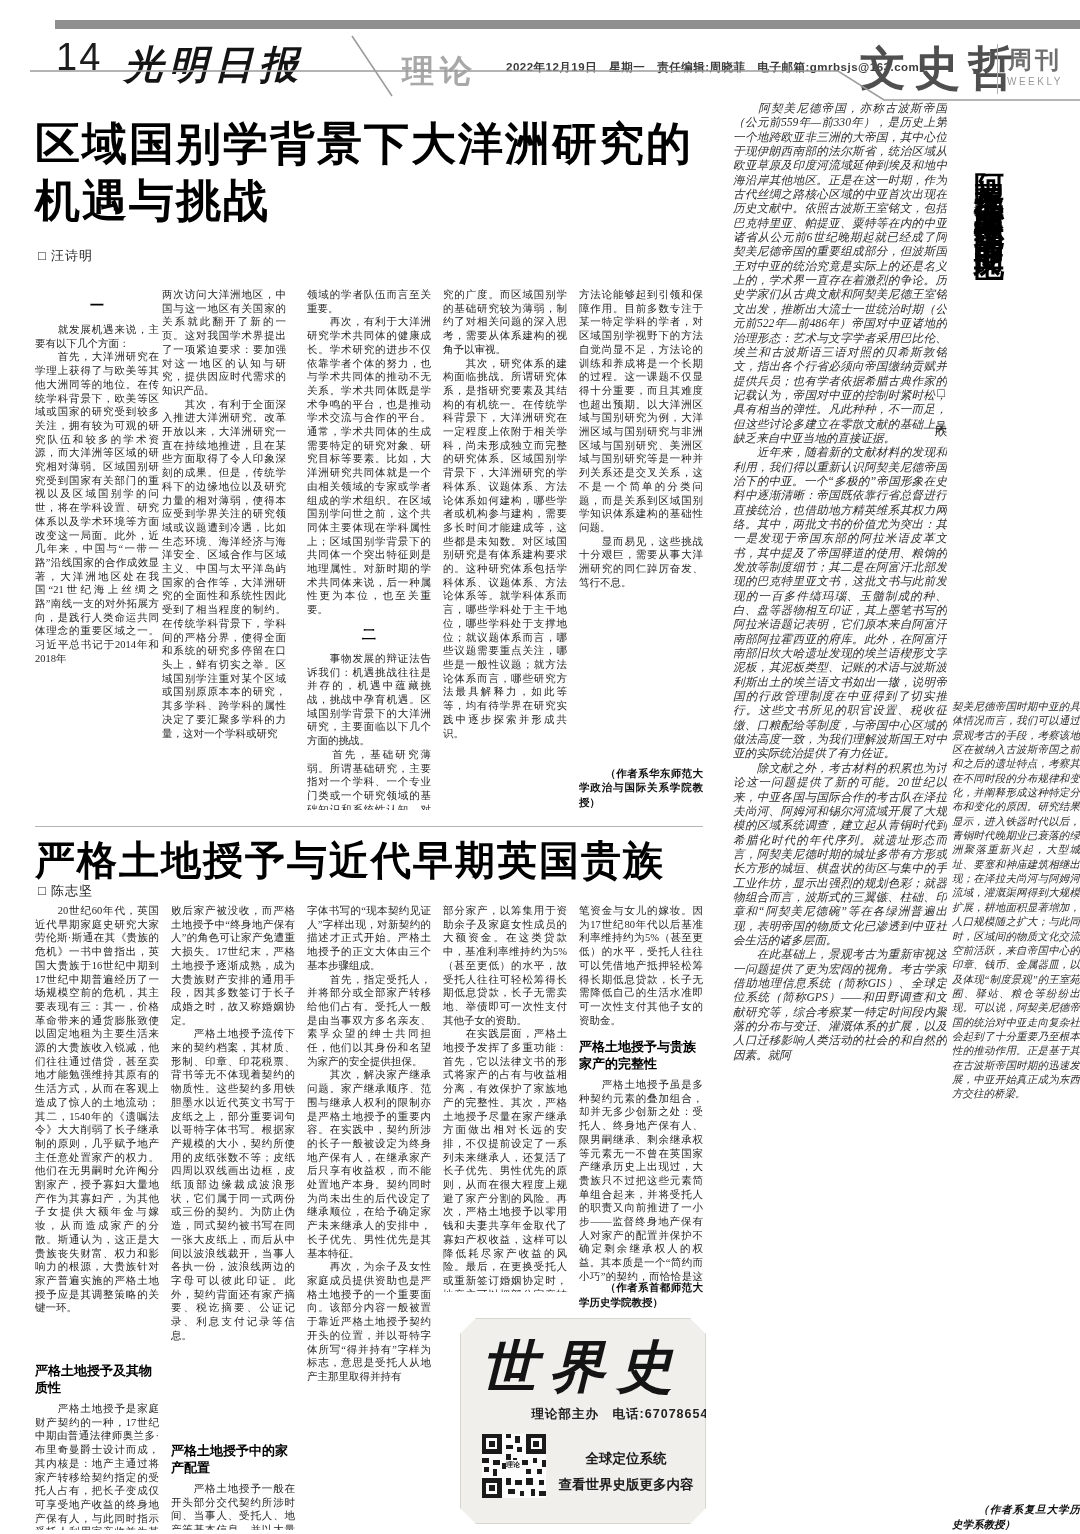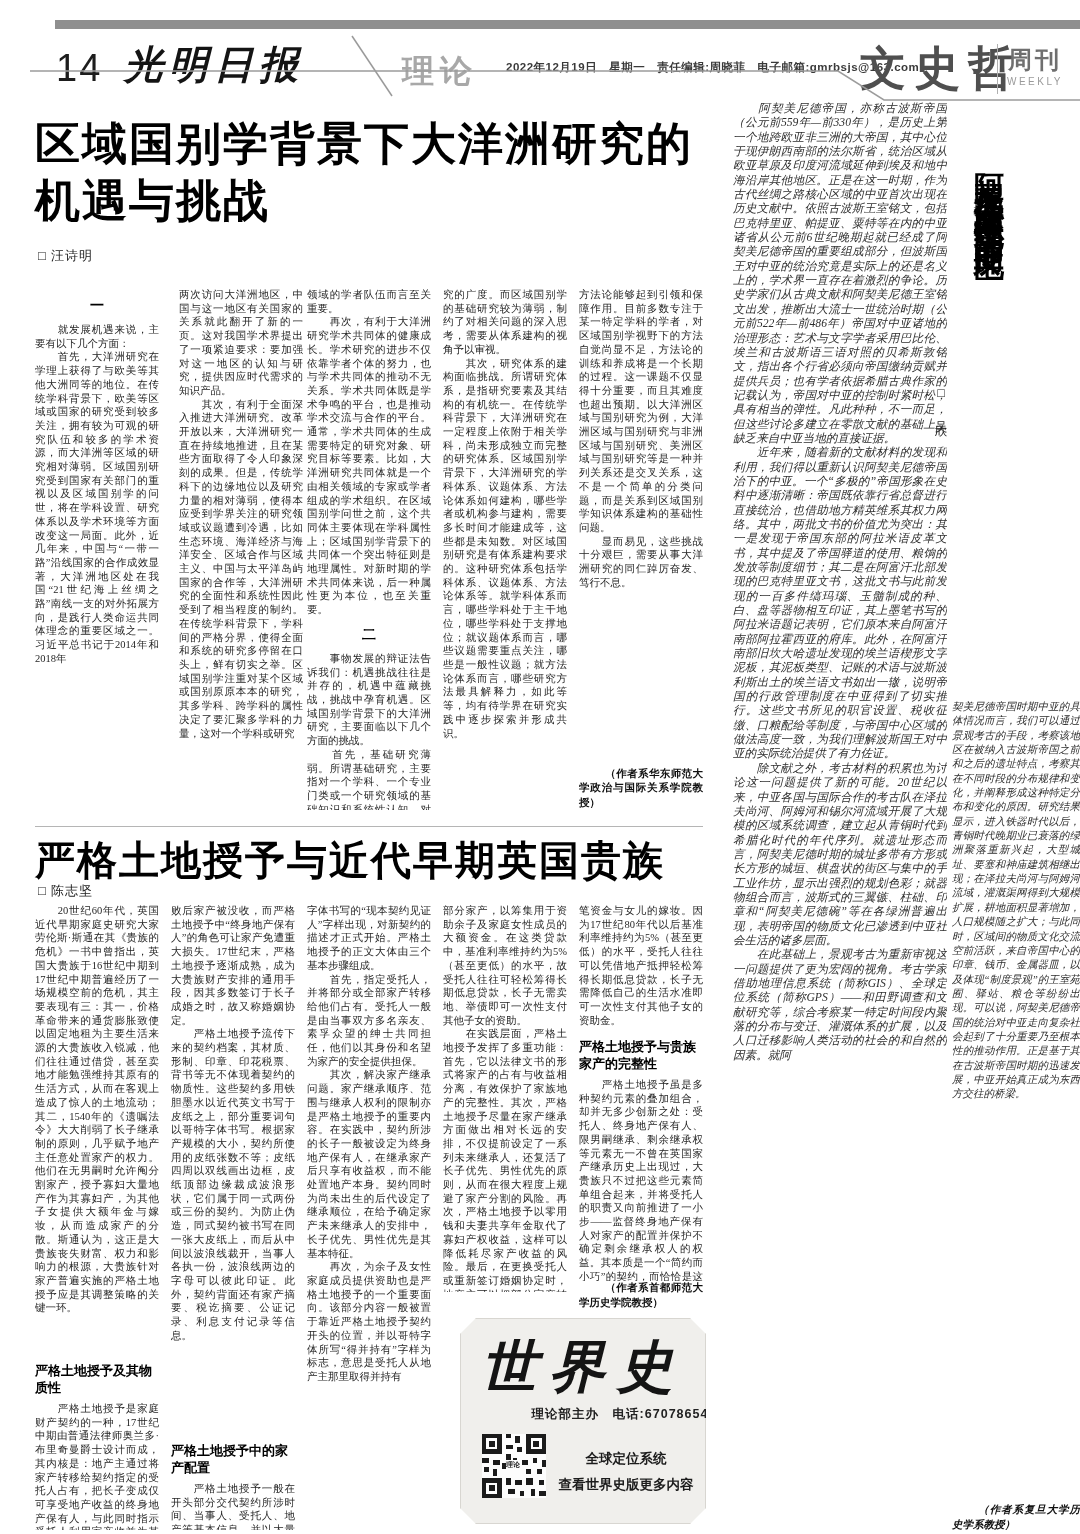--- a/index.html
+++ b/index.html
@@ -45,21 +45,21 @@
   .whorg{font-family:"Liberation Sans",sans-serif;font-size:12.5px;font-weight:bold;color:#222;text-align:center;letter-spacing:1px;padding-left:37px;}
   .whcap{font-family:"Liberation Sans",sans-serif;font-size:13.5px;font-weight:bold;color:#1c1c1c;text-align:center;line-height:26px;}
 </style>
 </head>
 <body>
 
 <div class="page">
 
   <div class="abs topbar" style="left:55px;top:20px;width:1025px;"></div>
 
-  <div class="abs pageno" style="left:56px;top:47px;">14</div>
+  <div class="abs pageno" style="left:56px;top:36px;">14</div>
   <div class="abs masthead" style="left:124px;top:38px;">光明日报</div>
   <div class="abs secname" style="left:402px;top:50px;">理论</div>
   <div class="abs dateline" style="left:506px;top:60px;">2022年12月19日　星期一　责任编辑:周晓菲　电子邮箱:gmrbsjs@163.com</div>
 
   <div class="abs wsz" style="left:860px;top:38px;">文史哲</div>
   <div class="abs vdiv" style="left:997px;top:44px;height:50px;"></div>
   <div class="abs wk" style="left:1008px;top:44px;">周刊</div>
   <div class="abs wken" style="left:1007px;top:76px;">WEEKLY</div>
 
   <svg class="abs" style="left:0;top:0;" width="1080" height="110">
@@ -71,21 +71,21 @@
     <div>区域国别学背景下大洋洲研究的</div>
     <div>机遇与挑战</div>
   </div>
   <div class="abs byline" style="left:38px;top:247px;">□ 汪诗明</div>
 
   <div class="abs col" style="left:35px;top:288px;width:124px;height:522px;">
     <div class="smark">一</div>
     <div class="btxt">　　就发展机遇来说，主要有以下几个方面：
 　　首先，大洋洲研究在学理上获得了与欧美等其他大洲同等的地位。在传统学科背景下，欧美等区域或国家的研究受到较多关注，拥有较为可观的研究队伍和较多的学术资源，而大洋洲等区域的研究相对薄弱。区域国别研究受到国家有关部门的重视以及区域国别学的问世，将在学科设置、研究体系以及学术环境等方面改变这一局面。此外，近几年来，中国与“一带一路”沿线国家的合作成效显著，大洋洲地区处在我国“21世纪海上丝绸之路”南线一支的对外拓展方向，是践行人类命运共同体理念的重要区域之一。习近平总书记于2014年和2018年</div>
   </div>
-  <div class="abs col btxt" style="left:179px;top:288px;width:124px;height:522px;">两次访问大洋洲地区，中国与这一地区有关国家的关系就此翻开了新的一页。这对我国学术界提出了一项紧迫要求：要加强对这一地区的认知与研究，提供因应时代需求的知识产品。
+  <div class="abs col btxt" style="left:162px;top:288px;width:124px;height:522px;">两次访问大洋洲地区，中国与这一地区有关国家的关系就此翻开了新的一页。这对我国学术界提出了一项紧迫要求：要加强对这一地区的认知与研究，提供因应时代需求的知识产品。
 　　其次，有利于全面深入推进大洋洲研究。改革开放以来，大洋洲研究一直在持续地推进，且在某些方面取得了令人印象深刻的成果。但是，传统学科下的边缘地位以及研究力量的相对薄弱，使得本应受到学界关注的研究领域或议题遭到冷遇，比如生态环境、海洋经济与海洋安全、区域合作与区域主义、中国与太平洋岛屿国家的合作等，大洋洲研究的全面性和系统性因此受到了相当程度的制约。在传统学科背景下，学科间的严格分界，使得全面和系统的研究多停留在口头上，鲜有切实之举。区域国别学注重对某个区域或国别原原本本的研究，其多学科、跨学科的属性决定了要汇聚多学科的力量，这对一个学科或研究</div>
   <div class="abs col" style="left:307px;top:288px;width:124px;height:522px;">
     <div class="btxt">领域的学者队伍而言至关重要。
 　　再次，有利于大洋洲研究学术共同体的健康成长。学术研究的进步不仅依靠学者个体的努力，也与学术共同体的推动不无关系。学术共同体既是学术争鸣的平台，也是推动学术交流与合作的平台。通常，学术共同体的生成需要特定的研究对象、研究目标等要素。比如，大洋洲研究共同体就是一个由相关领域的专家或学者组成的学术组织。在区域国别学问世之前，这个共同体主要体现在学科属性上；区域国别学背景下的共同体一个突出特征则是地理属性。对新时期的学术共同体来说，后一种属性更为本位，也至关重要。</div>
     <div class="smark">二</div>
     <div class="btxt">　　事物发展的辩证法告诉我们：机遇挑战往往是并存的，机遇中蕴藏挑战，挑战中孕育机遇。区域国别学背景下的大洋洲研究，主要面临以下几个方面的挑战。
 　　首先，基础研究薄弱。所谓基础研究，主要指对一个学科、一个专业门类或一个研究领域的基础知识和系统性认知，对其基本原理和基本理论的深刻把握与认同等。没有基础研究，就谈不上什么深入研究或学术创新。</div>
   </div>
   <div class="abs col btxt" style="left:443px;top:288px;width:124px;height:522px;">究的广度。而区域国别学的基础研究较为薄弱，制约了对相关问题的深入思考，需要从体系建构的视角予以审视。
 　　其次，研究体系的建构面临挑战。所谓研究体系，是指研究要素及其结构的有机统一。在传统学科背景下，大洋洲研究在一定程度上依附于相关学科，尚未形成独立而完整的研究体系。区域国别学背景下，大洋洲研究的学科体系、议题体系、方法论体系如何建构，哪些学者或机构参与建构，需要多长时间才能建成等，这些都是未知数。对区域国别研究是有体系建构要求的。这种研究体系包括学科体系、议题体系、方法论体系等。就学科体系而言，哪些学科处于主干地位，哪些学科处于支撑地位；就议题体系而言，哪些议题需要重点关注，哪些是一般性议题；就方法论体系而言，哪些研究方法最具解释力，如此等等，均有待学界在研究实践中逐步探索并形成共识。</div>

